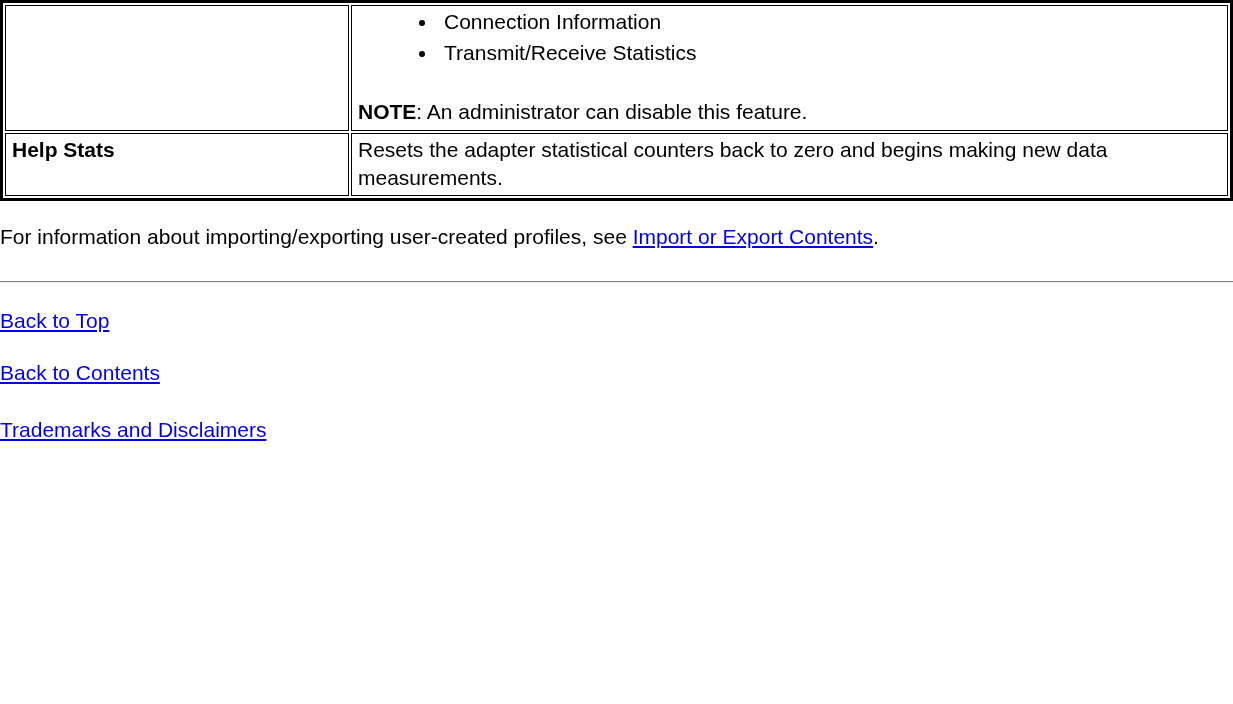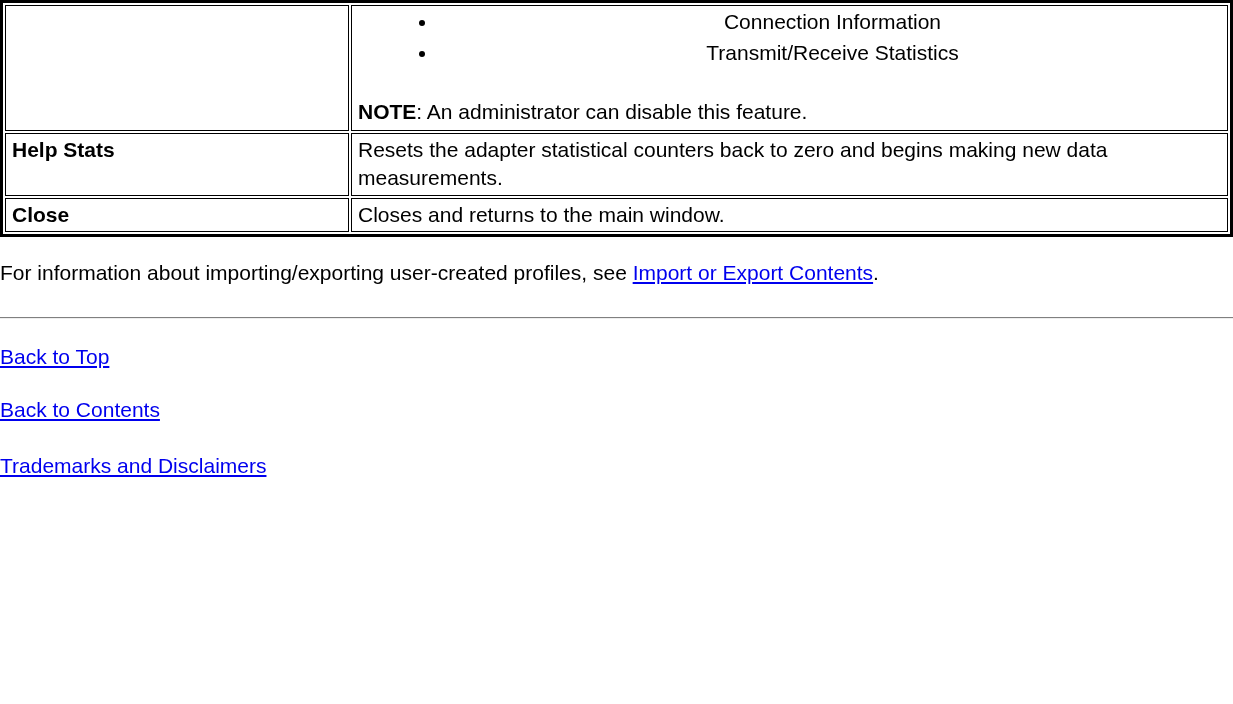--- a/index.html
+++ b/index.html
@@ -23,21 +23,20 @@
       vertical-align: top;
     }
     td.label-cell {
       font-weight: bold;
       width: 330px;
     }
     ul {
       margin: 0 0 30px 0;
       padding-left: 80px;
       list-style: disc;
-      text-align: center;
     }
     li {
       padding-left: 6px;
       margin-bottom: 3px;
     }
     .note {
       margin-top: 20px;
       margin-bottom: 2px;
     }
     .note-label {
@@ -76,24 +75,20 @@
         <li>Connection Information</li>
         <li>Transmit/Receive Statistics</li>
       </ul>
       <div class="note"><span class="note-label">NOTE</span><span>: An administrator can disable this feature.</span></div>
     </td>
   </tr>
   <tr>
     <td class="label-cell">Help Stats</td>
     <td>Resets the adapter statistical counters back to zero and begins making new data measurements.</td>
   </tr>
-  <tr>
-    <td class="label-cell">Close</td>
-    <td>Closes and returns to the main window.</td>
-  </tr>
 </tbody>
   </table>
 
 <p class="para">
   <span>For information about importing/exporting user-created profiles, see </span><a href="#">Import or Export Contents</a><span>.</span>
 </p>
 
 <hr>
 
 <div class="link-block">

